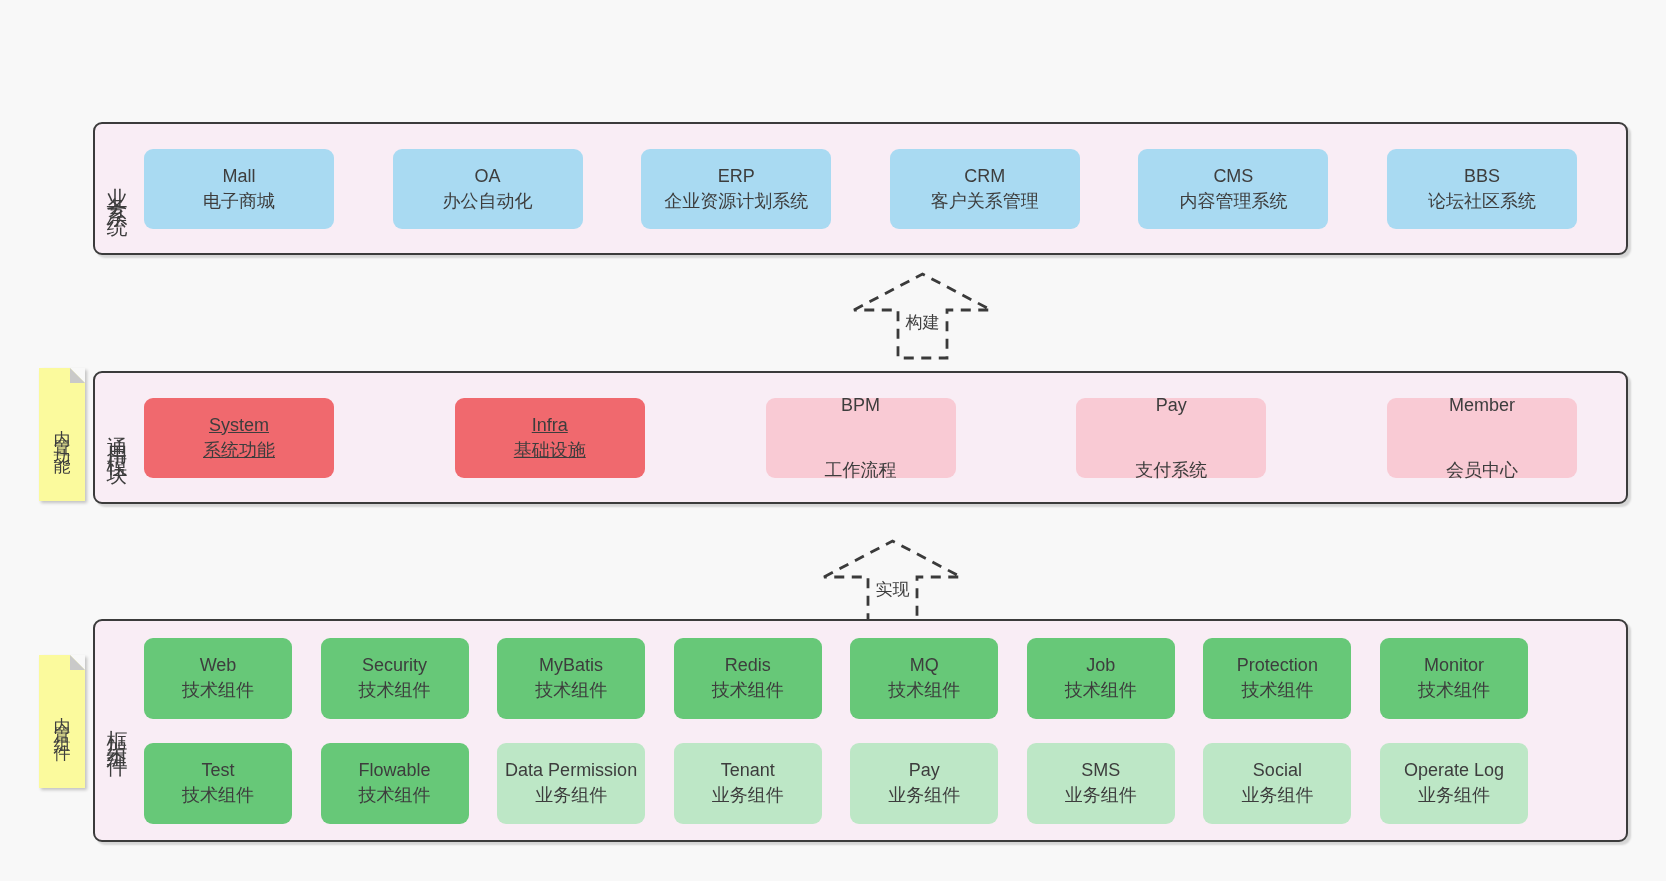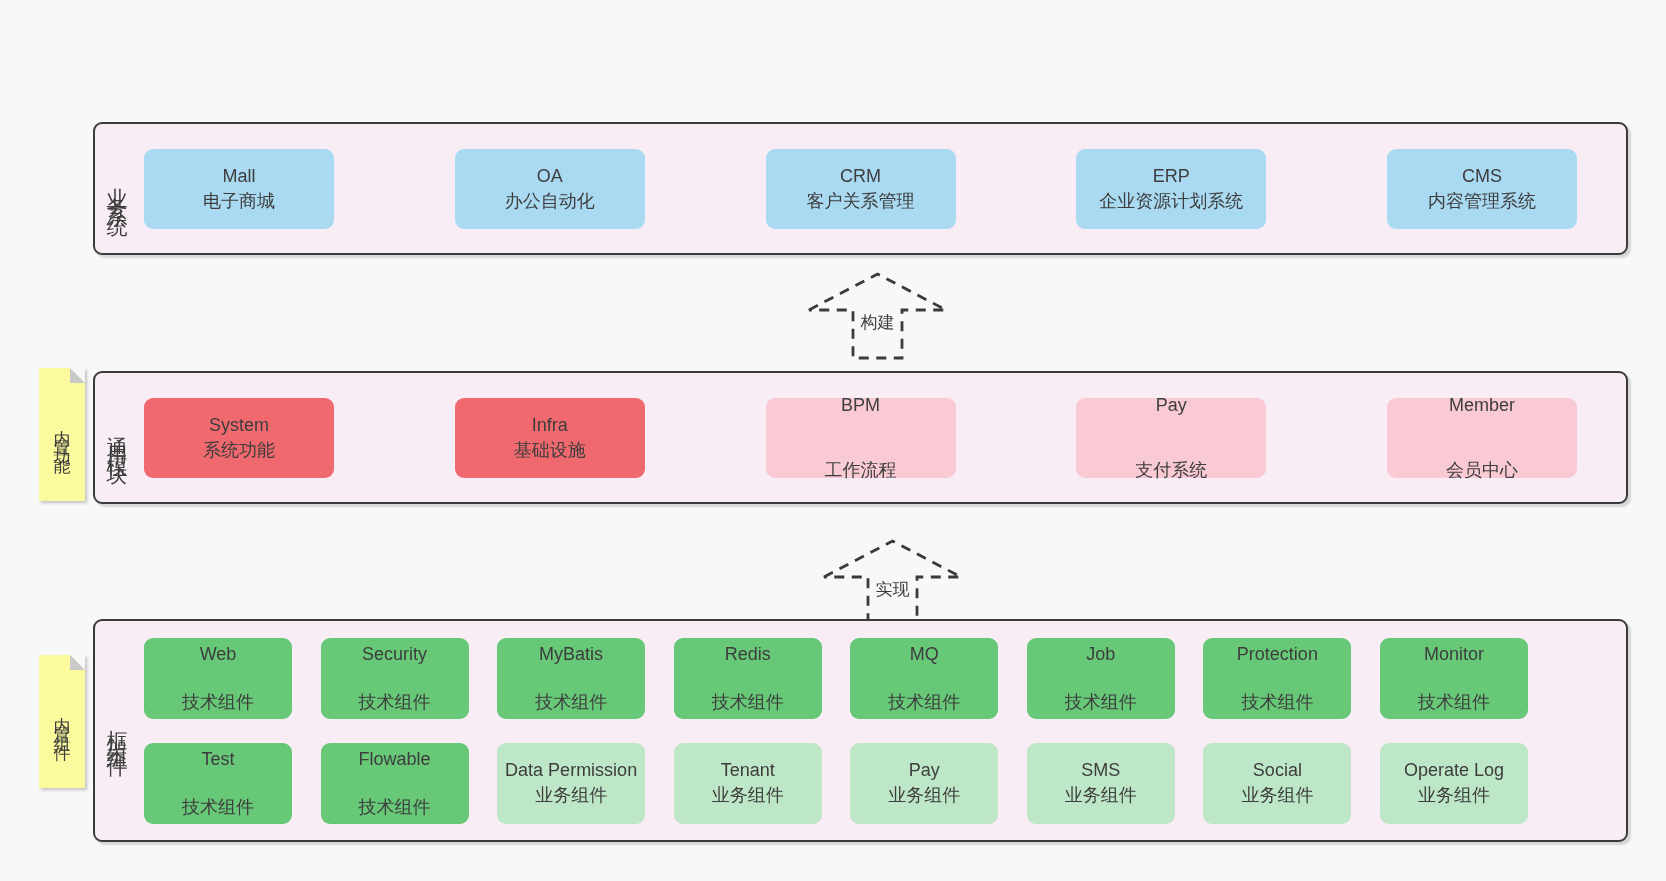--- a/index.html
+++ b/index.html
@@ -58,23 +58,23 @@
     justify-content:center;
     text-align:center;
     font-size:18px;
     line-height:1.38;
     color:var(--text,#3d3d3d);
     padding:4px 6px;
   }
   .w6 { width:190px; height:80px; }
   .w8 { width:148px; height:81px; }
   .t-blue  { background:var(--box-blue,#a9daf2); }
-  .t-red   { background:var(--box-red,#f0696e); }
+  .t-red   { background:var(--box-red,#f0696e);text-decoration:underline; }
   .t-pink  { background:var(--box-pink,#f9cad4);gap:40px; }
-  .t-green { background:var(--box-green,#67c878);justify-content:space-between; }
+  .t-green { background:var(--box-green,#67c878); }
   .t-lgreen{ background:var(--box-green-light,#bde7c6); }
 
   
   .arrow { position:absolute; width:145px; height:90px; }
   .arrow svg { display:block; width:100%; height:100%; overflow:visible; }
   .arrow-label {
     position:absolute;
     left:50%; top:40px;
     transform:translateX(-50%);
     background:var(--page-bg,#f8f8f8);
@@ -125,35 +125,39 @@
     <div class="boxes">
       <div class="box w6 t-blue">
         <span>Mall</span>
         <span>电子商城</span>
       </div>
       <div class="box w6 t-blue">
         <span>OA</span>
         <span>办公自动化</span>
       </div>
       <div class="box w6 t-blue">
+        <span>ERP</span>
+        <span>企业资源计划系统</span>
+      </div>
+      <div class="box w6 t-blue">
         <span>CRM</span>
         <span>客户关系管理</span>
       </div>
       <div class="box w6 t-blue">
-        <span>ERP</span>
-        <span>企业资源计划系统</span>
-      </div>
-      <div class="box w6 t-blue">
         <span>CMS</span>
         <span>内容管理系统</span>
       </div>
+      <div class="box w6 t-blue">
+        <span>BBS</span>
+        <span>论坛社区系统</span>
+      </div>
     </div>
   </section>
 
-  <div class="arrow" style="left:805px; top:271px;">
+  <div class="arrow" style="left:850px; top:271px;">
     <svg viewBox="0 0 145 90">
       <path d="M4,39 L72.5,3 L141,39 H97 V87 H48 V39 Z" fill="none" stroke="#3a3a3a" stroke-width="2.8" stroke-dasharray="10 7.5"></path>
     </svg>
     <span class="arrow-label">构建</span>
   </div>
 
   <div class="sticky" style="left:39px; top:368px;">
     <span class="sticky-text">内置功能</span>
     <span class="fold"></span>
   </div>

